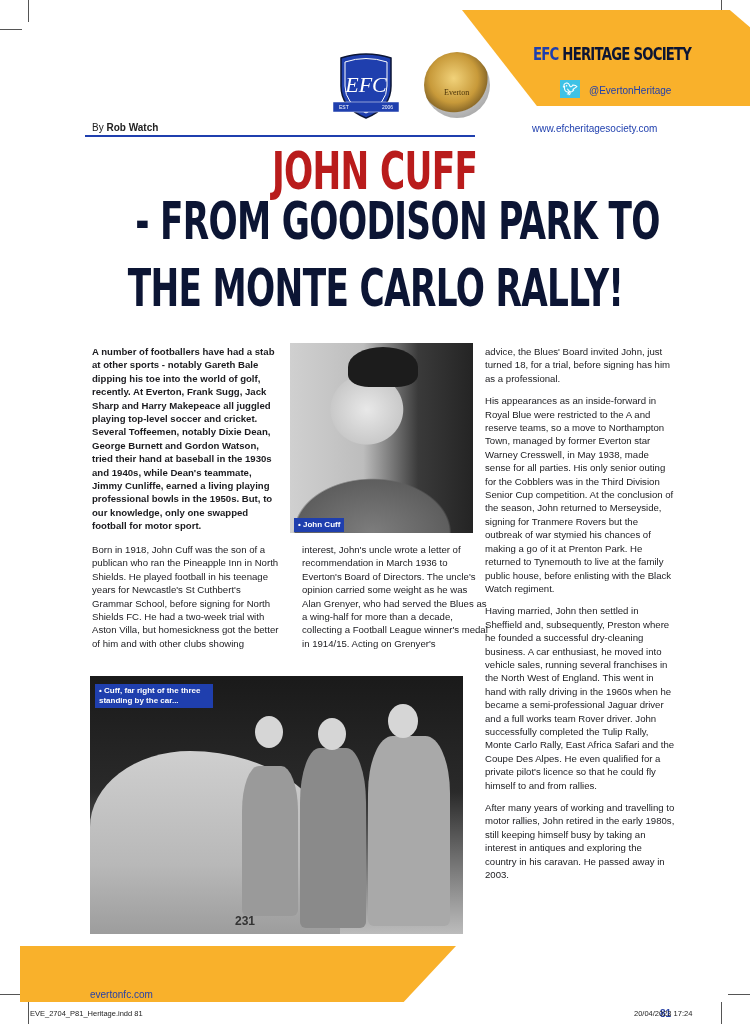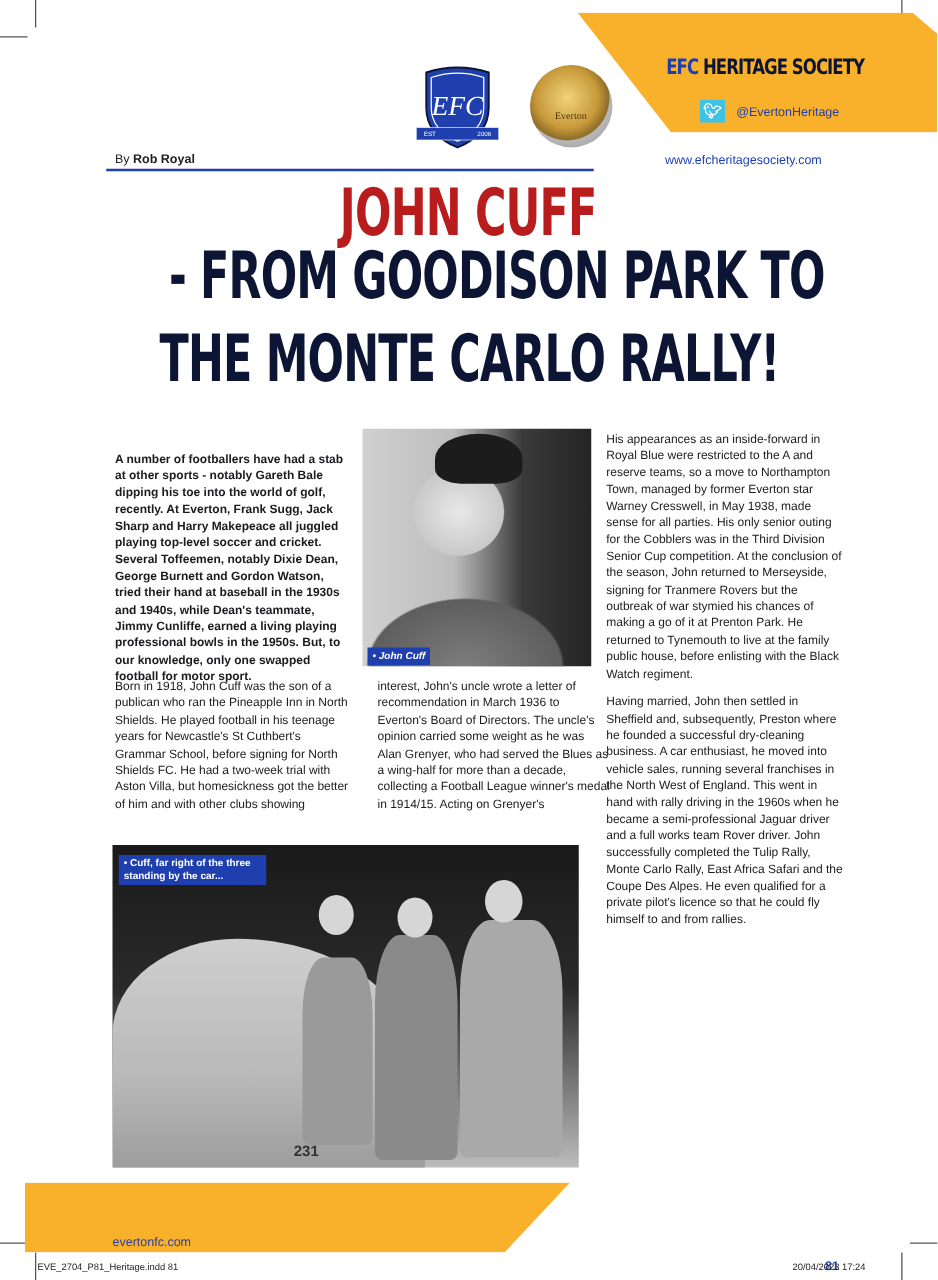--- a/index.html
+++ b/index.html
@@ -24,38 +24,38 @@
   .byline b { font-weight:bold; }
   .rule { position:absolute; left:85px; top:135px; width:390px; height:2px; background:#1f3fae; }
   .headline { position:absolute; left:0; width:750px; text-align:center; font-family:"DejaVu Sans", sans-serif;
               font-weight:bold; font-size:52px; line-height:56px; letter-spacing:-1px; }
   .headline span { display:inline-block; transform:scaleX(0.66); transform-origin:center; white-space:nowrap; }
   .h1 { top:143px; color:#b91c1c; }
   .h2 { top:193px; color:#0c1534; }
   .h3 { top:260px; color:#0c1534; }
   .col { position:absolute; font-size:9.6px; line-height:13.4px; color:#1b1b1f; font-family:"Liberation Sans", sans-serif; }
   .col p { margin:0 0 9px 0; }
-  .c1 { left:92px; top:345px; width:188px;margin-top:16px; }
+  .c1 { left:92px; top:345px; width:188px; }
   .c1b { left:92px; top:543px; width:188px; }
   .c2 { left:302px; top:543px; width:186px; }
   .c3 { left:485px; top:345px; width:190px; }
   .photo { position:absolute; overflow:hidden; }
   .portrait { left:290px; top:343px; width:183px; height:190px;
               background: radial-gradient(ellipse 28% 26% at 42% 35%, #e8e8e8 0%, #c9c9c9 70%, transparent 72%),
                           radial-gradient(ellipse 60% 40% at 45% 100%, #7d7d7d 0%, #5e5e5e 70%, transparent 72%),
                           linear-gradient(90deg, #d0d0d0 0%, #bdbdbd 40%, #3a3a3a 70%, #242424 100%); }
   .hair { position:absolute; left:58px; top:4px; width:70px; height:40px; border-radius:50% 50% 30% 30%; background:#1c1c1c; }
   .rally { left:90px; top:676px; width:373px; height:258px;
            background: linear-gradient(180deg, #1a1a1a 0%, #2a2a2a 45%, #6d6d6d 70%, #bcbcbc 100%); }
   .car { position:absolute; left:0; top:75px; width:250px; height:190px; border-radius:40% 60% 0 0;
          background: linear-gradient(180deg, #cfcfcf 0%, #b8b8b8 60%, #9a9a9a 100%); }
   .person { position:absolute; background:#9a9a9a; border-radius:30% 30% 6px 6px; }
   .head { position:absolute; border-radius:50%; background:#d6d6d6; }
   .caption { position:absolute; background:#1f3fae; color:#fff; font-weight:bold; font-size:8px; line-height:10px; padding:2px 4px; }
-  .cap1 { left:294px; top:518px;font-style:italic; }
+  .cap1 { left:294px; top:518px; }
   .cap2 { left:95px; top:684px; width:110px; }
   .banner-bot { position:absolute; left:20px; top:946px; width:436px; height:56px; background:#f9b12b;
                 clip-path: polygon(0 0, 100% 0, 88% 100%, 0 100%); }
   .footer-site { position:absolute; left:90px; top:989px; font-size:10px; color:#2741a6; }
   .page-num { position:absolute; left:660px; top:1008px; font-size:10px; color:#2741a6; font-weight:bold; }
   .slug { position:absolute; top:1009px; font-size:7.5px; color:#222; }
 </style>
 </head>
 <body>
 
@@ -81,40 +81,42 @@
   <path d="M12 10 Q33 3 54 10 L54 34 Q54 52 33 61 Q12 52 12 34 Z" fill="none" stroke="#ffffff" stroke-width="1"></path>
   <text x="33" y="40" text-anchor="middle" fill="#ffffff" font-family="Liberation Serif, serif" font-size="22" font-style="italic">EFC</text>
   <path d="M0 50 L66 50 L66 60 L0 60 Z" fill="#1f3fae" stroke="#ffffff" stroke-width="0.5"></path>
   <text x="6" y="57" fill="#ffffff" font-size="5" font-family="Liberation Sans, sans-serif">EST</text>
   <text x="60" y="57" text-anchor="end" fill="#ffffff" font-size="5" font-family="Liberation Sans, sans-serif">2006</text>
 </svg>
 <div class="medal"></div>
 <div class="medal-text">Everton</div>
 
 <div class="byline">
-  <span>By </span><b>Rob Royal</b>
+  <span>By </span><b>Rob Watch</b>
 </div>
 <div class="rule"></div>
 
 <div class="headline h1"><span>JOHN CUFF</span></div>
 <div class="headline h2"><span>- FROM GOODISON PARK TO</span></div>
 <div class="headline h3"><span>THE MONTE CARLO RALLY!</span></div>
 
 <div class="col c1">
     <p style="font-weight:bold;">A number of footballers have had a stab at other sports - notably Gareth Bale dipping his toe into the world of golf, recently. At Everton, Frank Sugg, Jack Sharp and Harry Makepeace all juggled playing top-level soccer and cricket. Several Toffeemen, notably Dixie Dean, George Burnett and Gordon Watson, tried their hand at baseball in the 1930s and 1940s, while Dean's teammate, Jimmy Cunliffe, earned a living playing professional bowls in the 1950s. But, to our knowledge, only one swapped football for motor sport.</p>
   </div>
 <div class="col c1b">
     <p>Born in 1918, John Cuff was the son of a publican who ran the Pineapple Inn in North Shields. He played football in his teenage years for Newcastle's St Cuthbert's Grammar School, before signing for North Shields FC. He had a two-week trial with Aston Villa, but homesickness got the better of him and with other clubs showing</p>
   </div>
 <div class="col c2">
     <p>interest, John's uncle wrote a letter of recommendation in March 1936 to Everton's Board of Directors. The uncle's opinion carried some weight as he was Alan Grenyer, who had served the Blues as a wing-half for more than a decade, collecting a Football League winner's medal in 1914/15. Acting on Grenyer's</p>
   </div>
 <div class="col c3">
+  <p>advice, the Blues' Board invited John, just turned 18, for a trial, before signing has him as a professional.</p>
   <p>His appearances as an inside-forward in Royal Blue were restricted to the A and reserve teams, so a move to Northampton Town, managed by former Everton star Warney Cresswell, in May 1938, made sense for all parties. His only senior outing for the Cobblers was in the Third Division Senior Cup competition. At the conclusion of the season, John returned to Merseyside, signing for Tranmere Rovers but the outbreak of war stymied his chances of making a go of it at Prenton Park. He returned to Tynemouth to live at the family public house, before enlisting with the Black Watch regiment.</p>
   <p>Having married, John then settled in Sheffield and, subsequently, Preston where he founded a successful dry-cleaning business. A car enthusiast, he moved into vehicle sales, running several franchises in the North West of England. This went in hand with rally driving in the 1960s when he became a semi-professional Jaguar driver and a full works team Rover driver. John successfully completed the Tulip Rally, Monte Carlo Rally, East Africa Safari and the Coupe Des Alpes. He even qualified for a private pilot's licence so that he could fly himself to and from rallies.</p>
+  <p>After many years of working and travelling to motor rallies, John retired in the early 1980s, still keeping himself busy by taking an interest in antiques and exploring the country in his caravan. He passed away in 2003.</p>
 </div>
 
 <div class="photo portrait">
   <div class="hair"></div>
 </div>
 <div class="caption cap1">• John Cuff</div>
 
 <div class="photo rally">
   <div class="car"></div>
   <div class="person" style="left:152px;top:90px;width:56px;height:150px;"></div>

